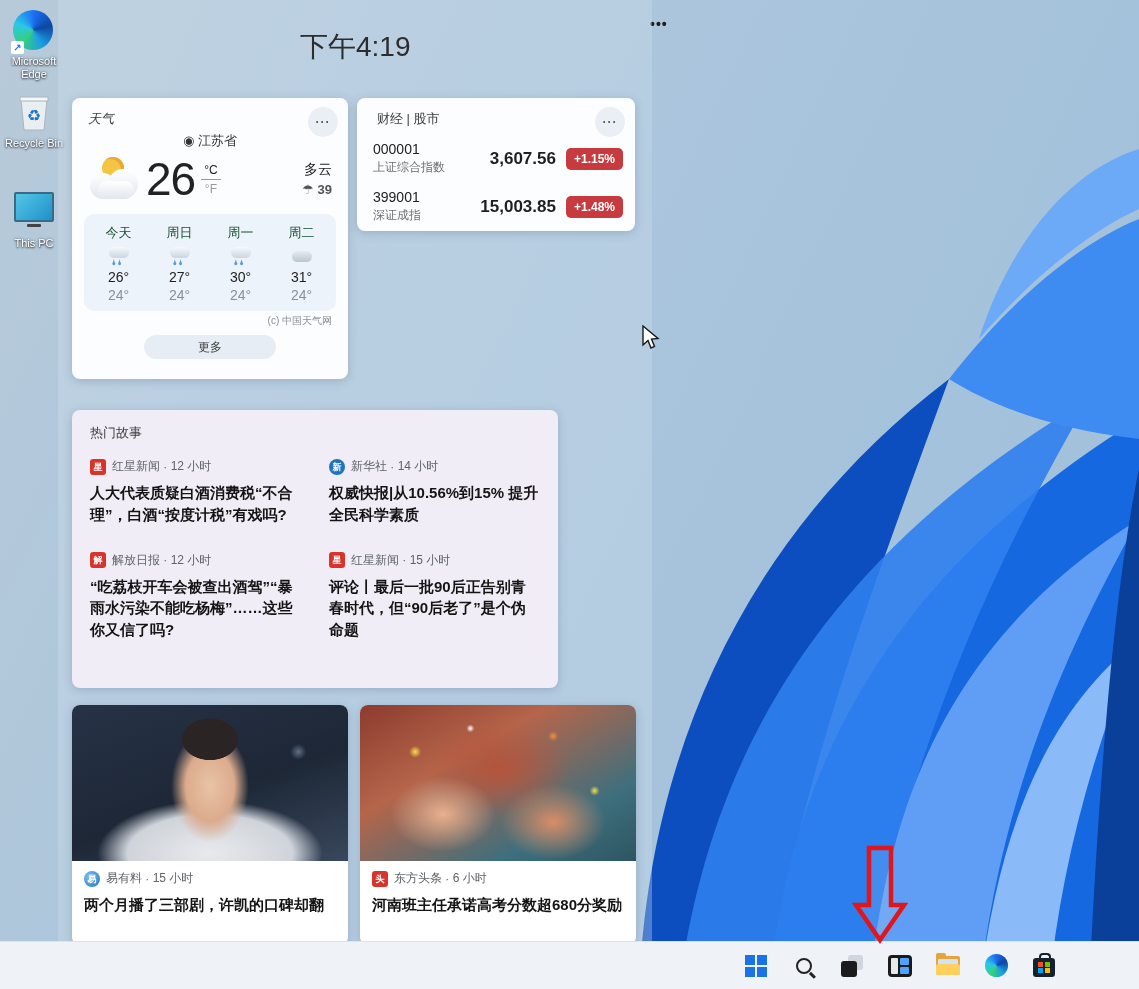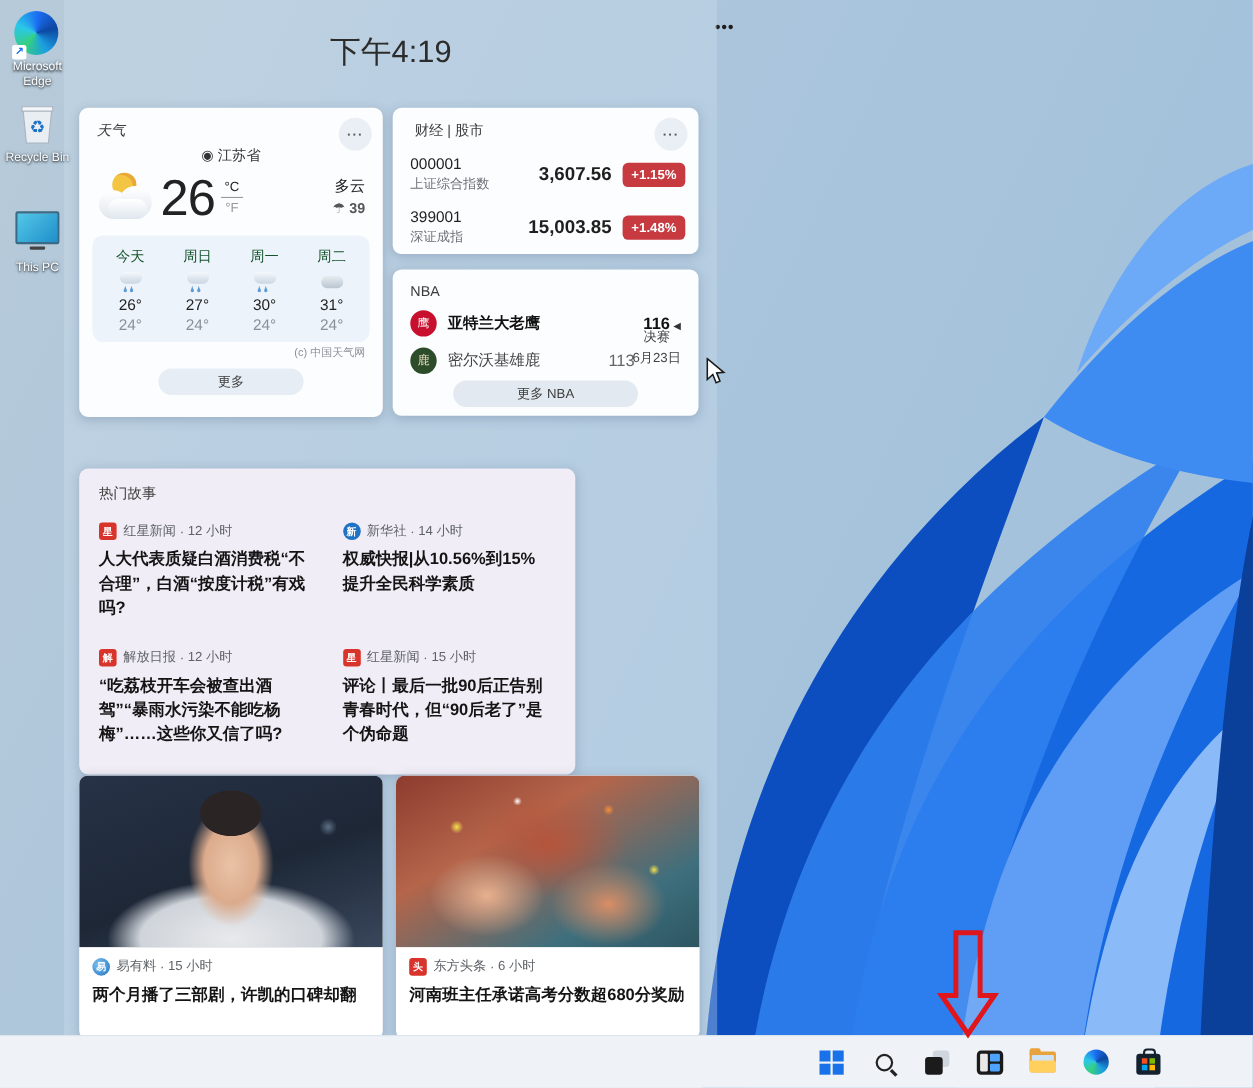--- a/index.html
+++ b/index.html
@@ -92,21 +92,21 @@
   .team-score { margin-left:auto; font-size:15px; }
   .t-win .team-score { font-weight:bold; color:#111; }
   .t-lose .team-score { color:#666; }
   .win-mark { font-size:9px; color:#333; margin-left:3px; }
   .nba-meta { position:absolute; right:16px; top:52px; text-align:center; font-size:12px; color:#444;
       line-height:1.6; }
   #nba-more { position:absolute; left:50%; transform:translateX(-50%); bottom:8px; width:168px;
       background:#e3e9f1; }
 
   
-  #stories-card { left:14px; top:426px; width:451px; height:278px; background:#f1edf6; padding:14px 18px; }
+  #stories-card { left:14px; top:410px; width:486px; height:278px; background:#f1edf6; padding:14px 18px; }
   .stories-grid { display:grid; grid-template-columns:1fr 1fr; column-gap:28px; row-gap:26px;
       margin-top:16px; }
   .story { cursor:pointer; }
   .src-row { display:flex; align-items:center; font-size:12px; color:#5f6368; }
   .src-ic { width:16px; height:16px; border-radius:3px; margin-right:6px; flex:none;
       color:#fff; font-size:9px; line-height:16px; text-align:center; font-weight:bold; }
   .ic-red { background:#d8342c; } .ic-blue { background:#1f72c4; border-radius:50%; }
   .ic-bluegrad { background:radial-gradient(circle at 35% 35%,#7ec3ef,#1f72c4); border-radius:50%; }
   .story-head { margin-top:7px; font-size:15px; font-weight:bold; color:#141414; line-height:1.45; }
 
@@ -306,40 +306,20 @@
     <div class="fin-row">
       <div>
         <div class="fin-code">399001</div>
         <div class="fin-name">深证成指</div>
       </div>
       <div class="fin-val">15,003.85</div>
       <div class="fin-badge">+1.48%</div>
     </div>
   </div>
 
-  <div class="card" id="nba-card">
-    <div class="card-title">NBA</div>
-    <div class="team-row t-win">
-      <div class="team-logo hawks">鹰</div>
-      <div class="team-name">亚特兰大老鹰</div>
-      <div class="team-score">
-        <span>116</span><span class="win-mark">◀</span>
-      </div>
-    </div>
-    <div class="team-row t-lose" style="padding-right:58px;">
-      <div class="team-logo bucks">鹿</div>
-      <div class="team-name">密尔沃基雄鹿</div>
-      <div class="team-score">113</div>
-    </div>
-    <div class="nba-meta">
-      <div>决赛</div>
-      <div>6月23日</div>
-    </div>
-    <button class="pill" id="nba-more">更多 NBA</button>
-  </div>
 
   <div class="card" id="stories-card">
     <div class="card-title">热门故事</div>
     <div class="stories-grid">
       <div class="story">
         <div class="src-row">
           <span class="src-ic ic-red">星</span>
           <span>红星新闻</span>&nbsp;<span>·</span>&nbsp;<span>12 小时</span>
         </div>
         <div class="story-head">人大代表质疑白酒消费税“不合理”，白酒“按度计税”有戏吗?</div>

